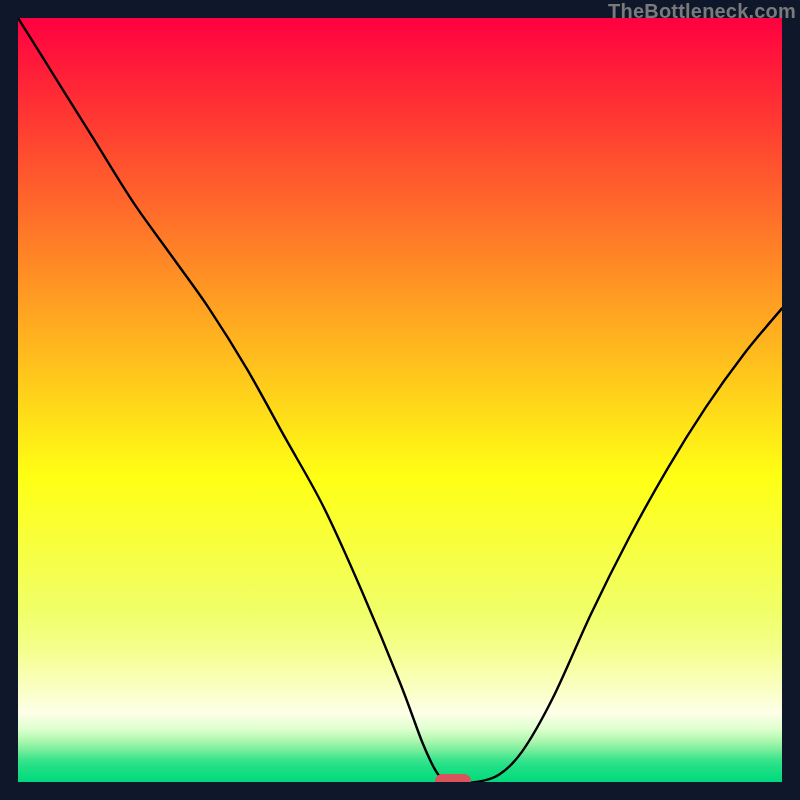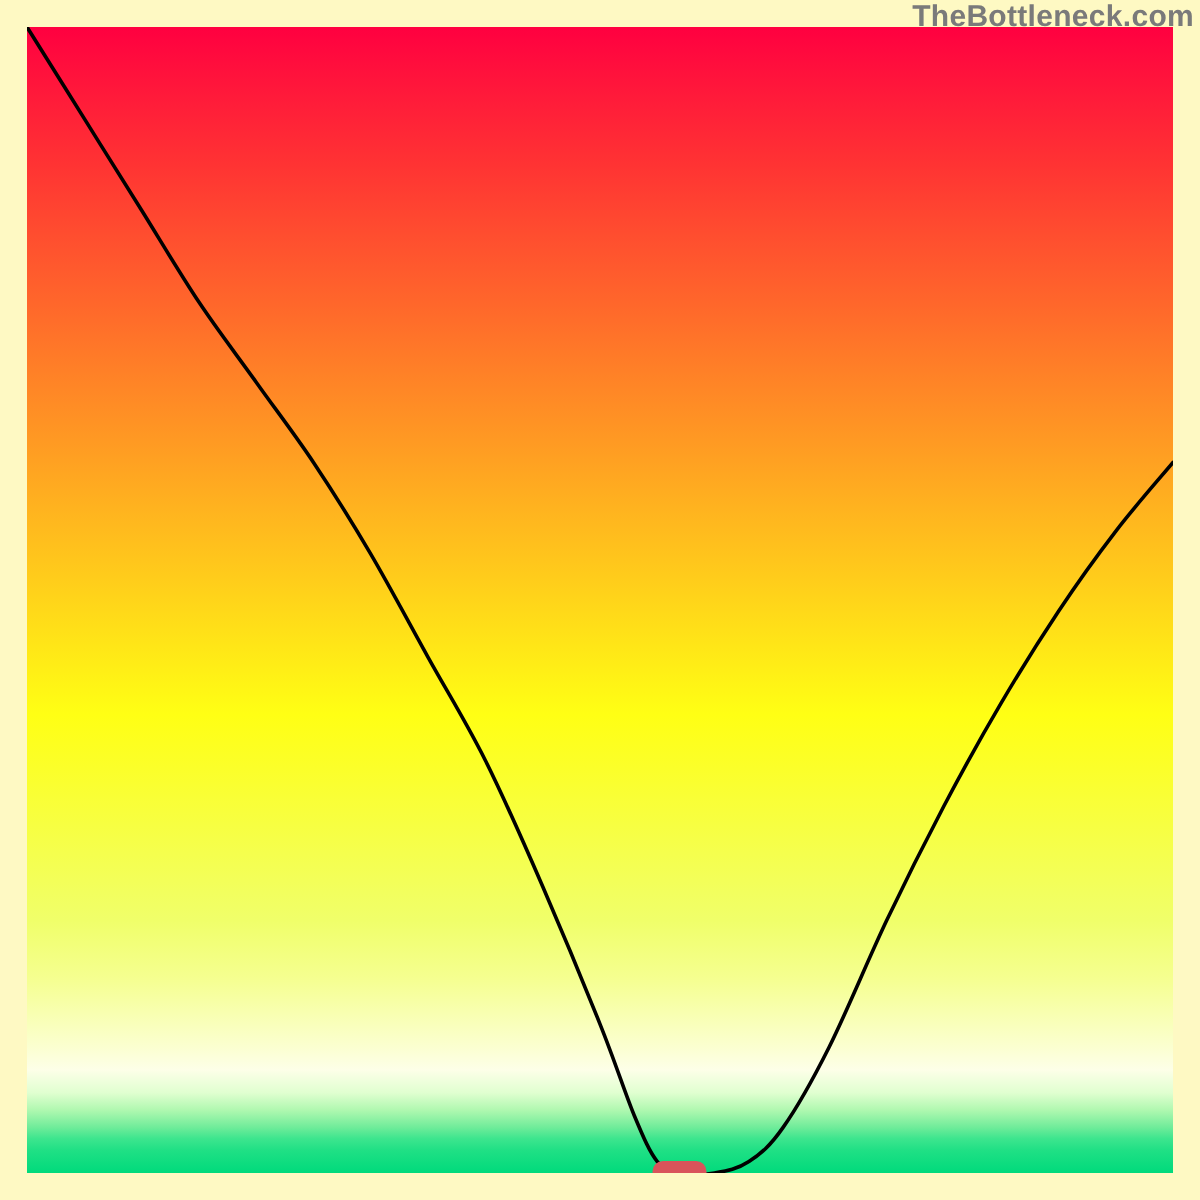--- a/index.html
+++ b/index.html
@@ -9,21 +9,21 @@
     height: 800px;
     background: #000;
     overflow: hidden;
   }
   .frame {
     position: absolute;
     left: 0;
     top: 0;
     width: 800px;
     height: 800px;
-    background: #fef9c3;
+    background: #0f172a;
   }
   .plot {
     position: absolute;
     left: 18px;
     top: 18px;
     width: 764px;
     height: 764px;
     overflow: hidden;
   }
   .gradient {

